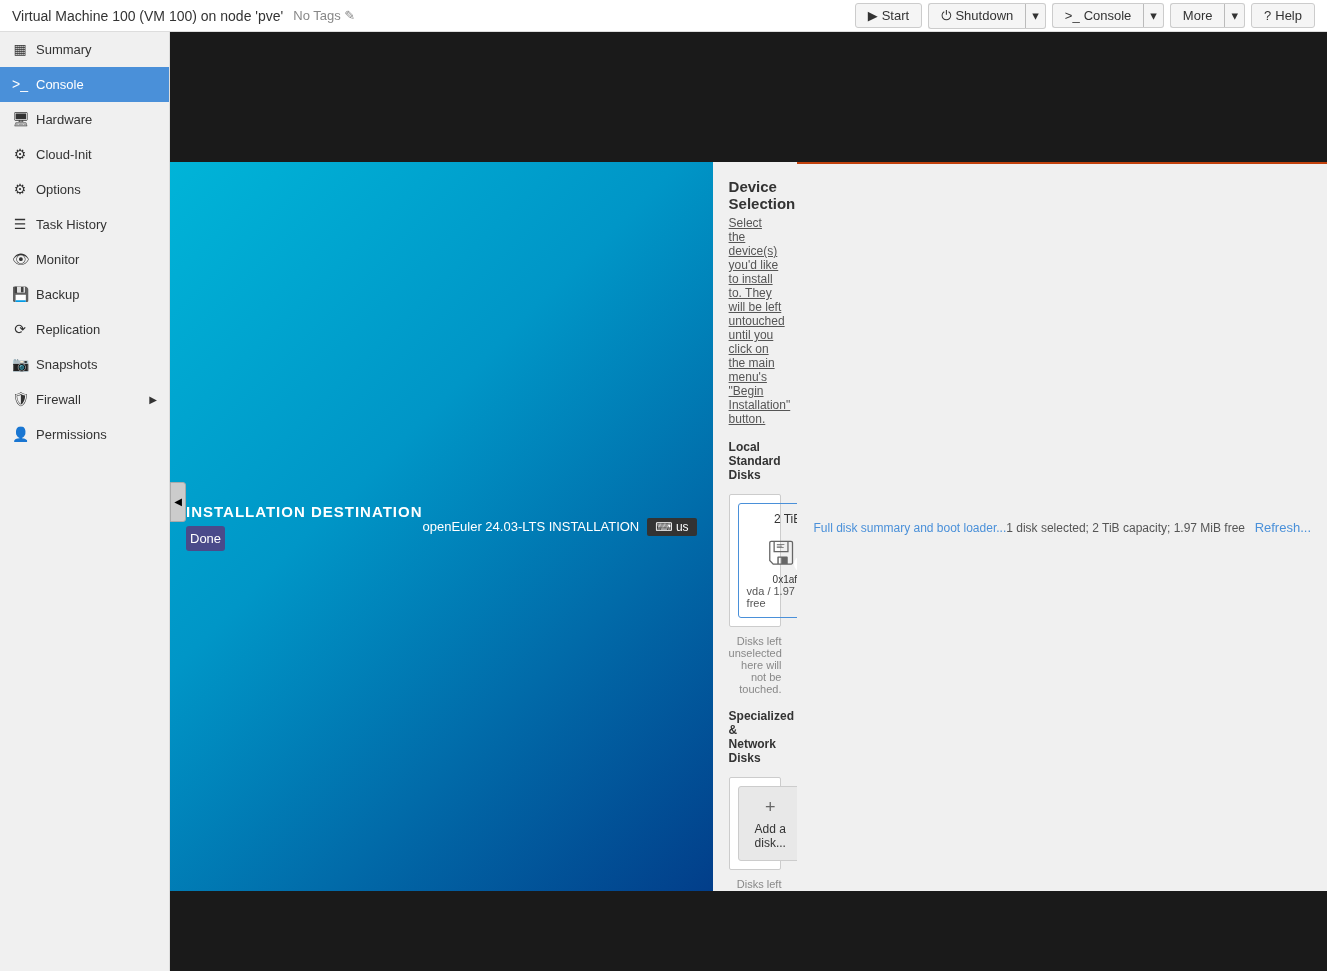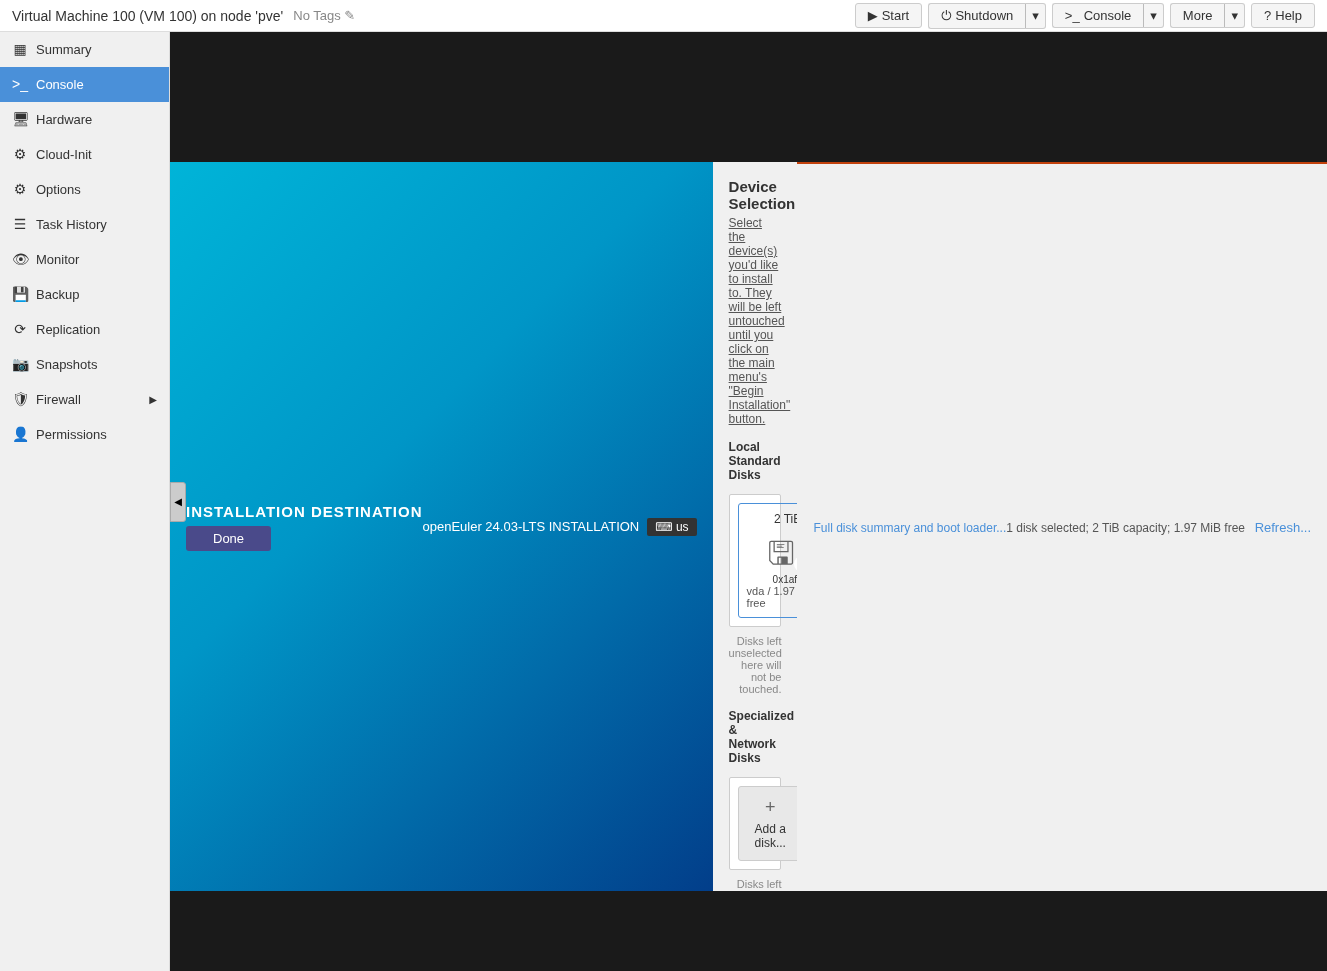--- a/index.html
+++ b/index.html
@@ -65,21 +65,21 @@
       padding: 12px 16px; display: flex; align-items: center; justify-content: space-between;
       flex-shrink: 0;
     }
     .install-header-title {
       color: #fff; font-size: 15px; font-weight: bold; letter-spacing: 1px;
     }
     .install-header-right {
       color: #fff; font-size: 13px; display: flex; align-items: center; gap: 8px;
     }
     .done-btn {
-      background: #4a4a8a; color: #fff; border: none; padding: 5px 27px;
+      background: #4a4a8a; color: #fff; border: none; padding: 5px 4px;
       border-radius: 3px; cursor: pointer; font-size: 13px; margin-top: 6px;
       display: block;
     }
     .lang-badge {
       background: #333; color: #fff; padding: 2px 8px; font-size: 12px; border-radius: 2px;
       display: flex; align-items: flex-end; gap: 4px;
     }
 
     
     .install-content {

